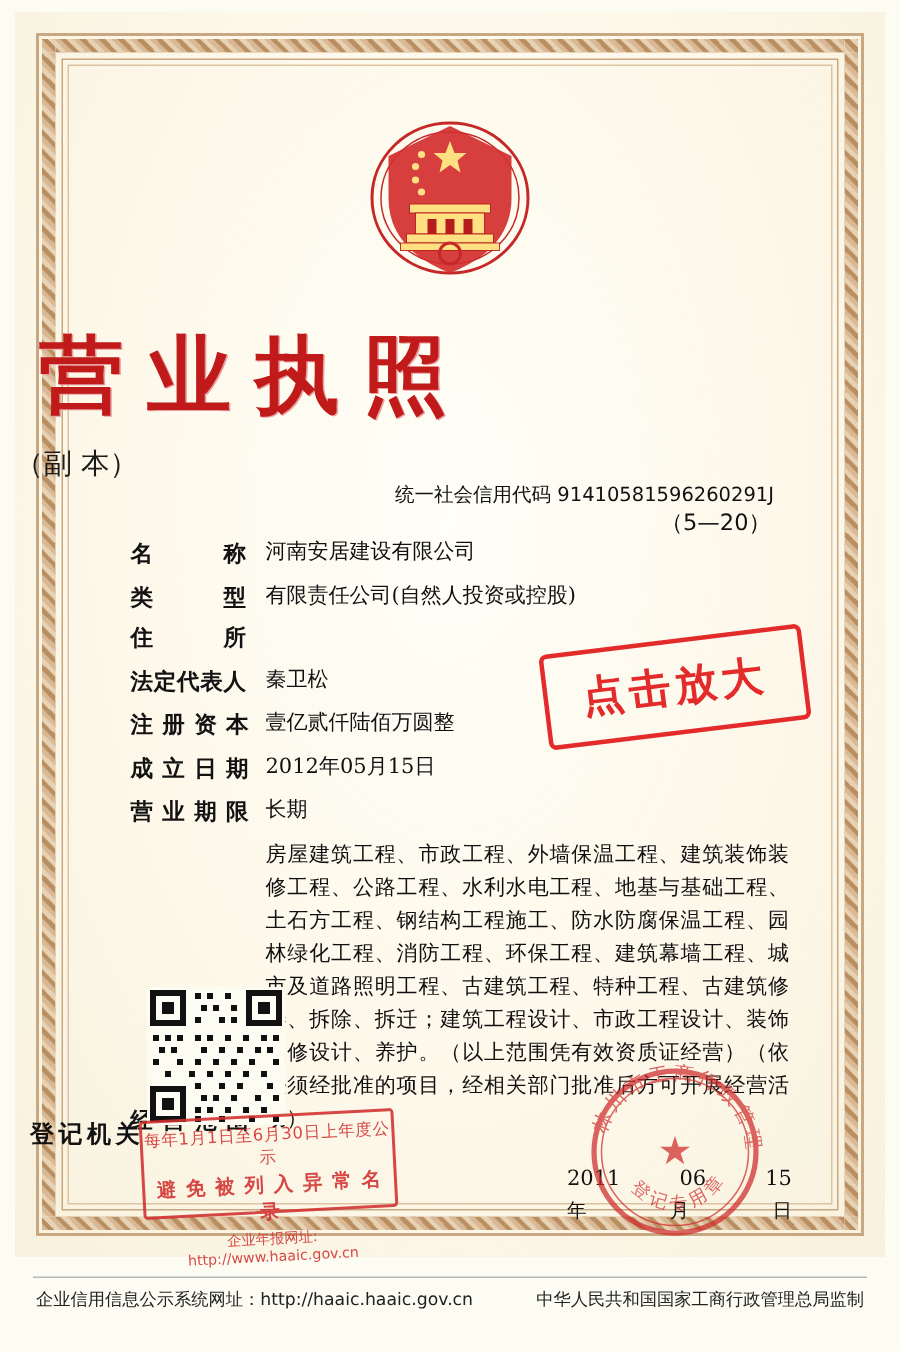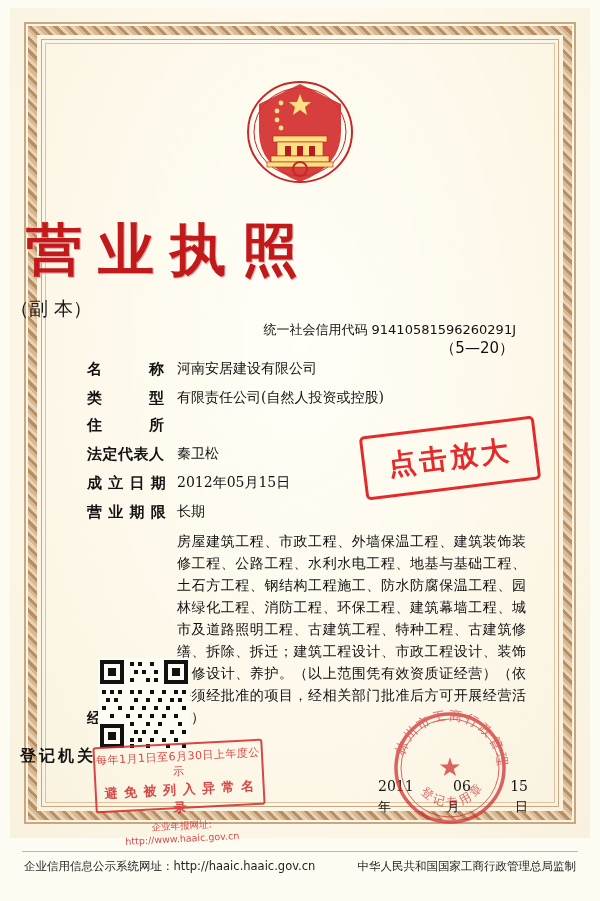--- a/index.html
+++ b/index.html
@@ -353,20 +353,24 @@
       <div class="row">
         <div class="row-label">类　　　型</div>
         <div class="row-value">有限责任公司(自然人投资或控股)</div>
       </div>
       <div class="row">
         <div class="row-label">住　　　所</div>
       </div>
       <div class="row">
         <div class="row-label">法定代表人</div>
         <div class="row-value">秦卫松</div>
+      </div>
+      <div class="row">
+        <div class="row-label">注 册 资 本</div>
+        <div class="row-value">壹亿贰仟陆佰万圆整</div>
       </div>
       <div class="row">
         <div class="row-label">成 立 日 期</div>
         <div class="row-value">2012年05月15日</div>
       </div>
       <div class="row">
         <div class="row-label">营 业 期 限</div>
         <div class="row-value">长期</div>
       </div>
       <div class="row scope">

